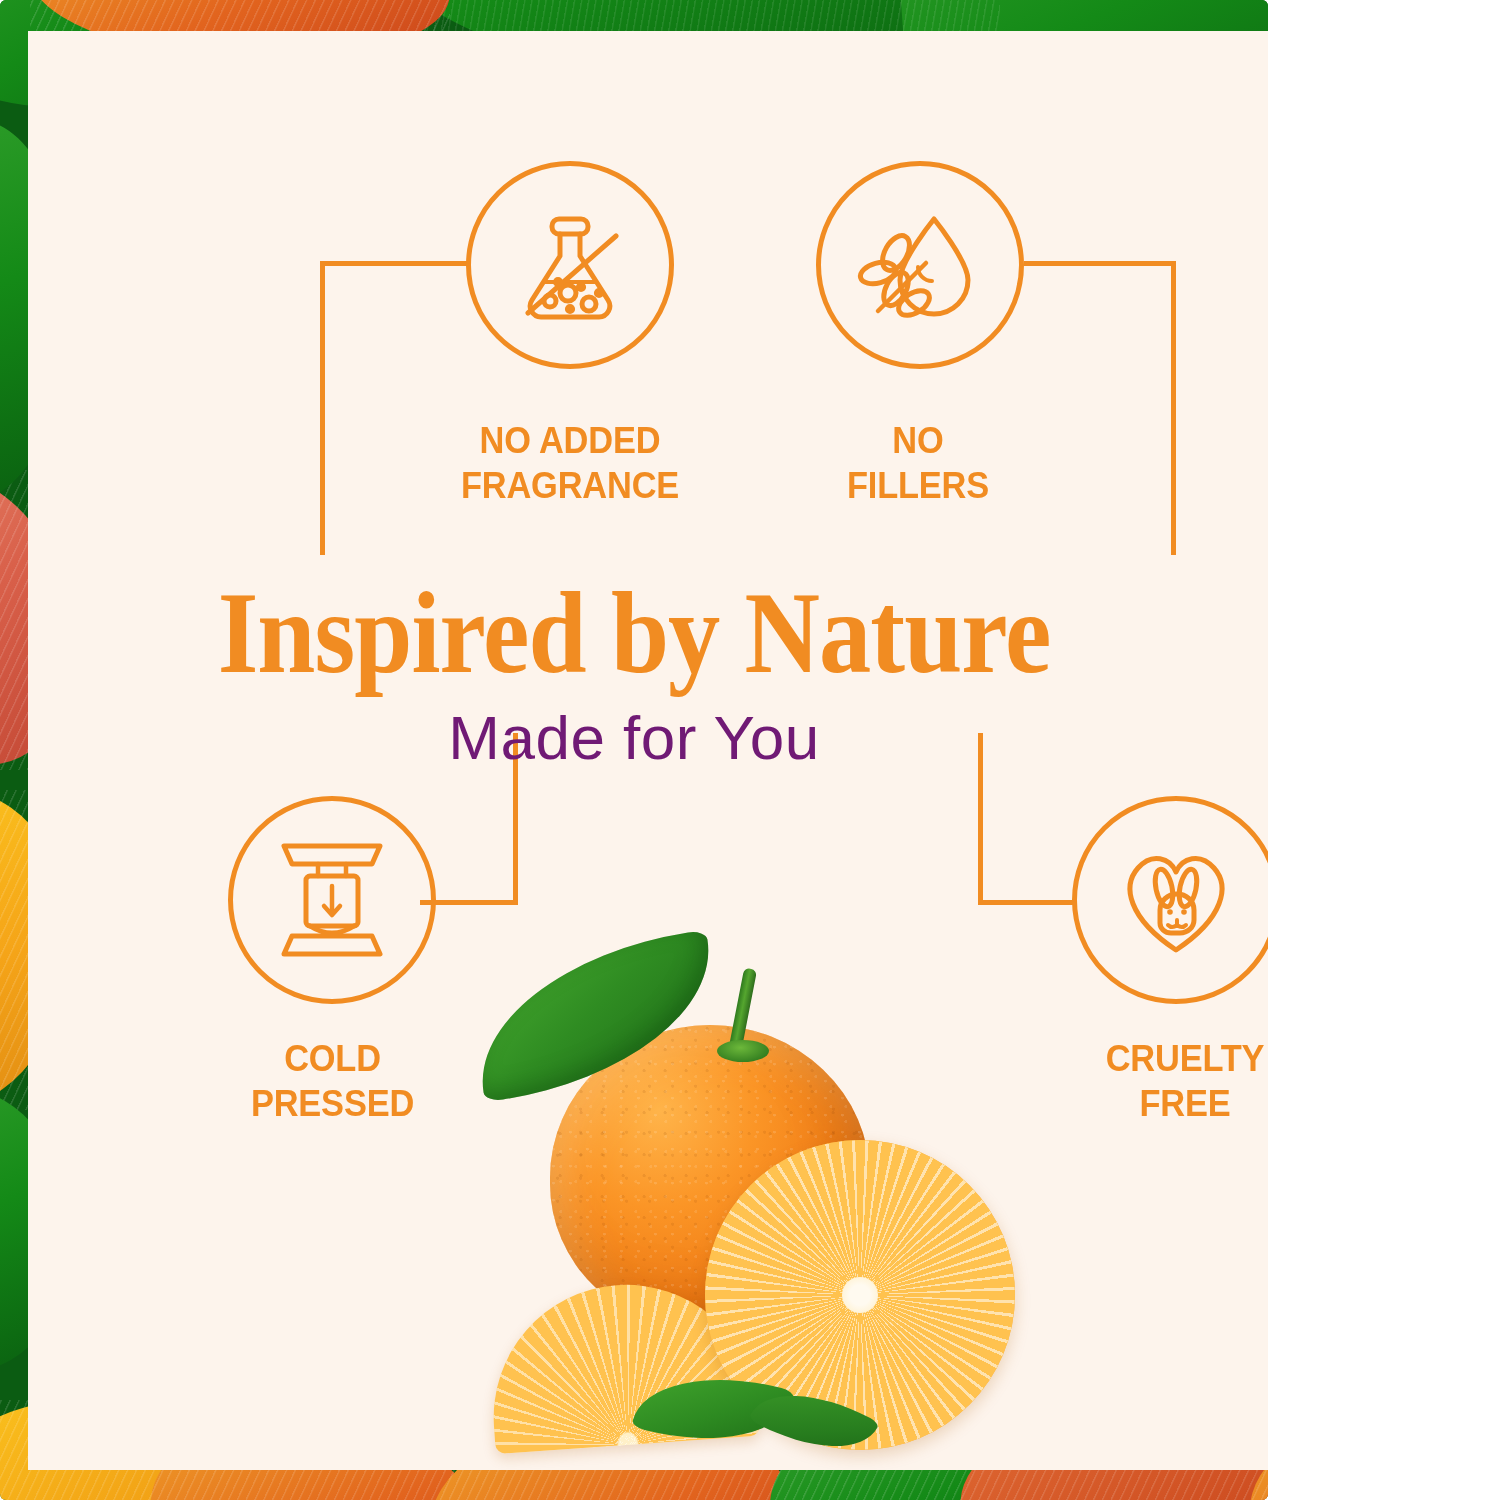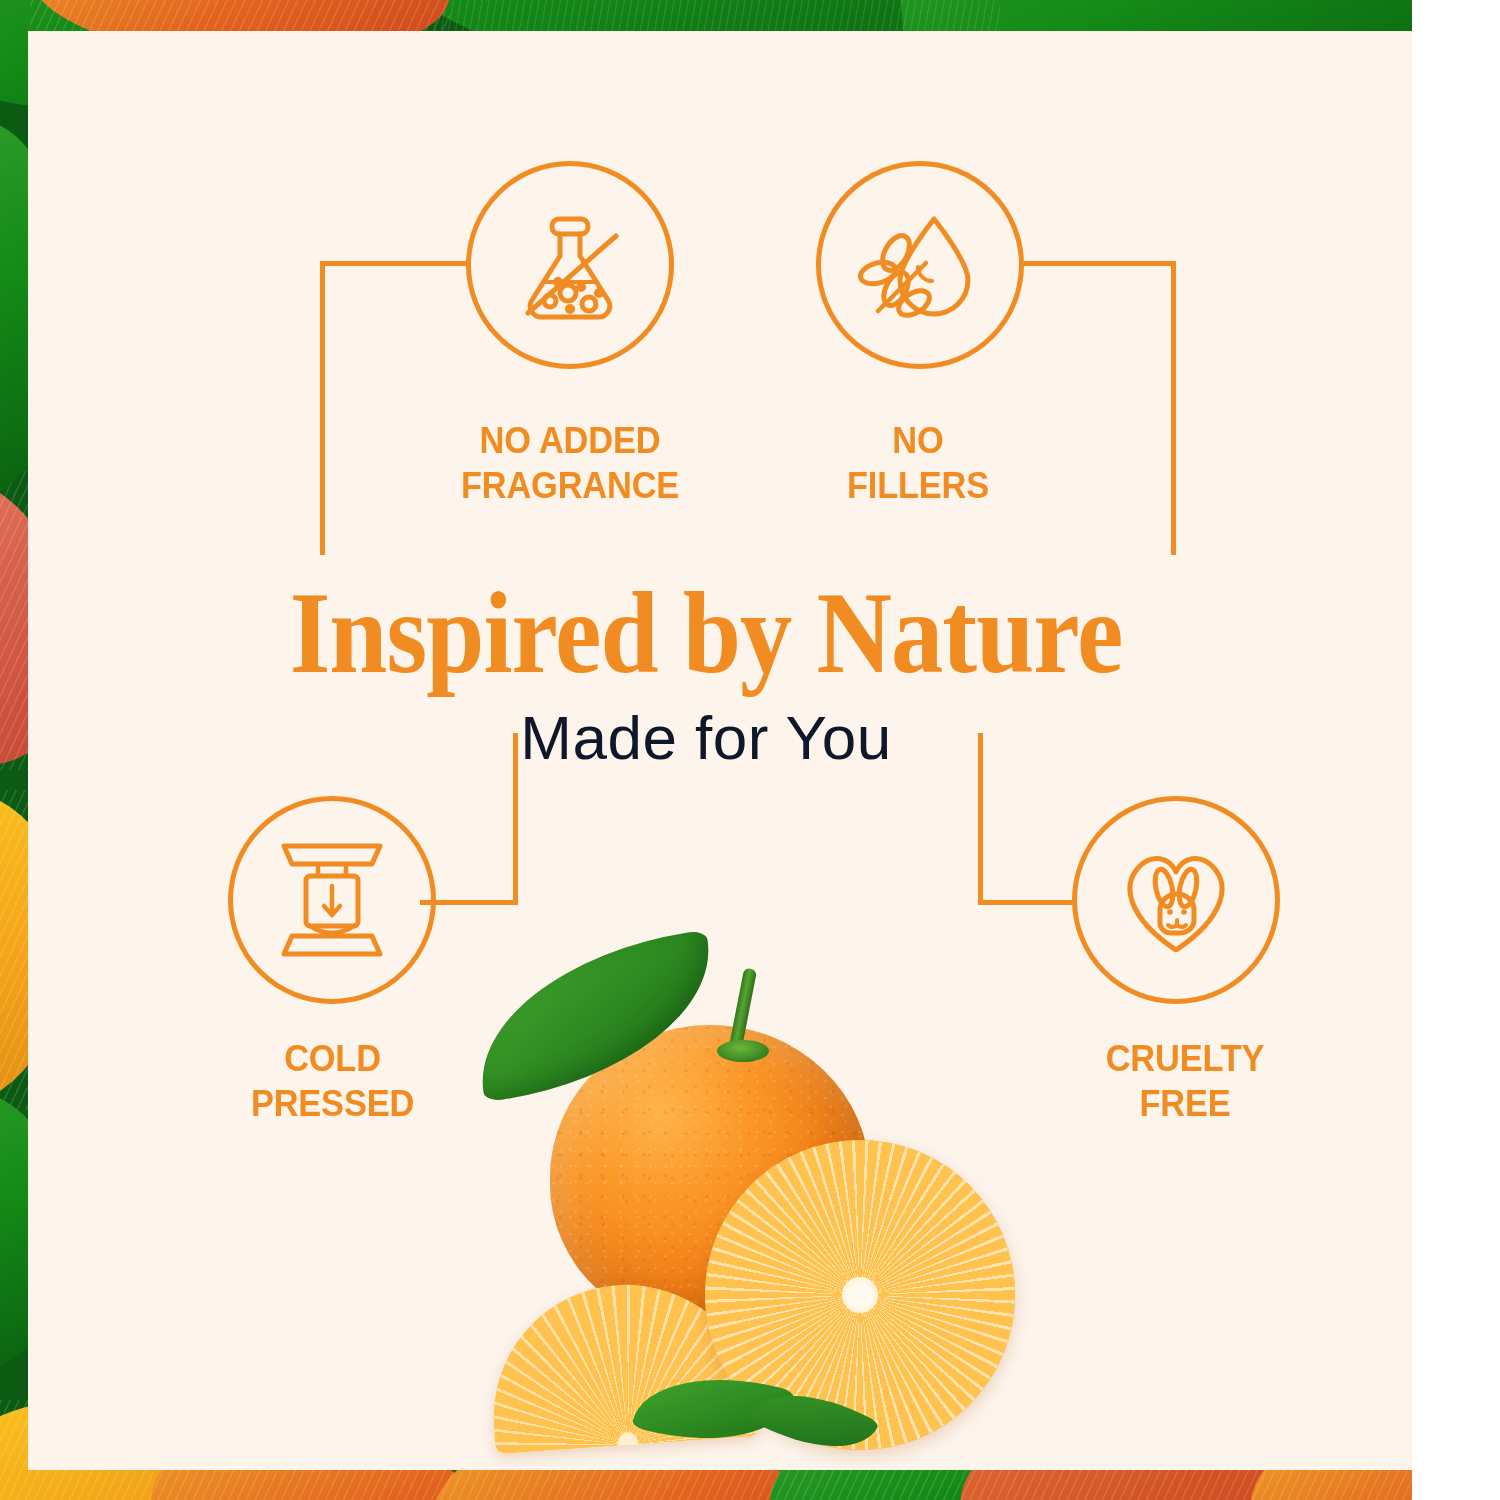--- a/index.html
+++ b/index.html
@@ -2,24 +2,25 @@
 <html><head>
 <meta charset="utf-8">
 <style>
   html, body {
     margin: 0;
     padding: 0;
     background: #ffffff;
   }
   #stage {
     position: relative;
-    width: 1412px;
+    width: 1268px;
     height: 1500px;
     overflow: hidden;
     font-family: "Liberation Sans", sans-serif;
+    border-radius: 6px;
   }
 
   
   .border-bg {
     position: absolute;
     inset: 0;
     background: #0b5c12;
     overflow: hidden;
   }
   .leaf {
@@ -106,21 +107,21 @@
     line-height: 1;
     letter-spacing: -1px;
     transform: scaleX(0.90);
   }
   .subhead {
     position: absolute;
     left: 0;
     right: 0;
     top: 707px;
     text-align: center;
-    color: #0f172a;
+    color: #701a75;
     font-family: "Liberation Sans", sans-serif;
     font-weight: 400;
     font-size: 62px;
     line-height: 1;
     letter-spacing: 0.5px;
   }
 
   
   .fruit {
     position: absolute;

